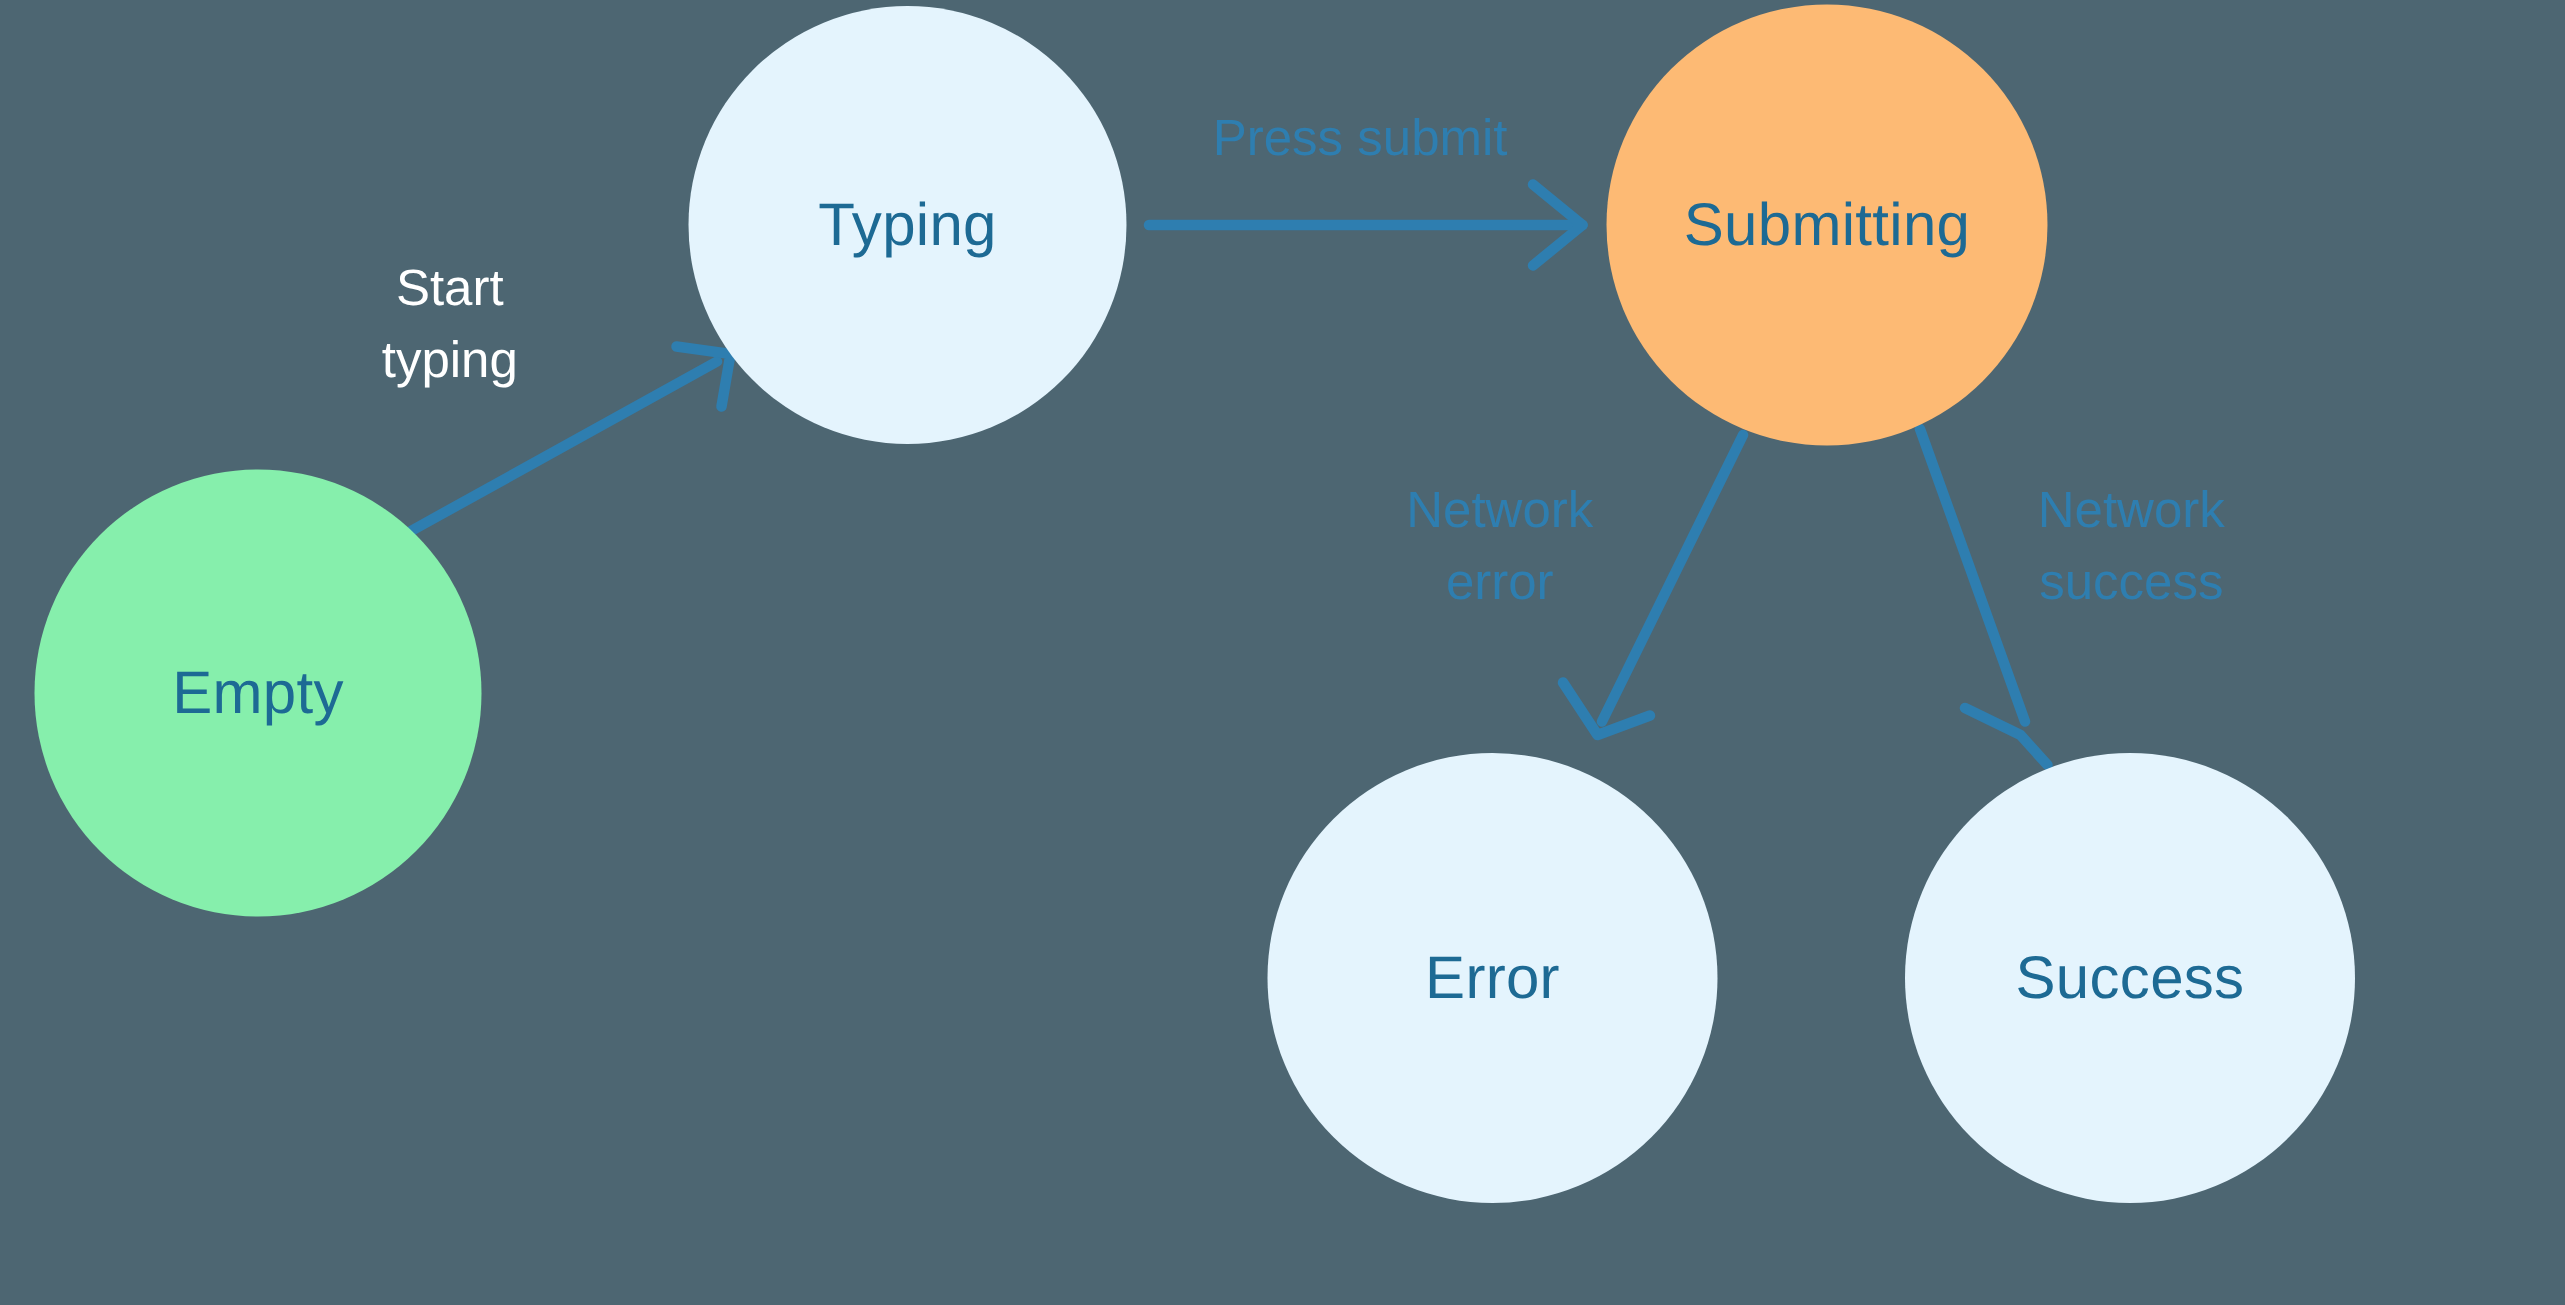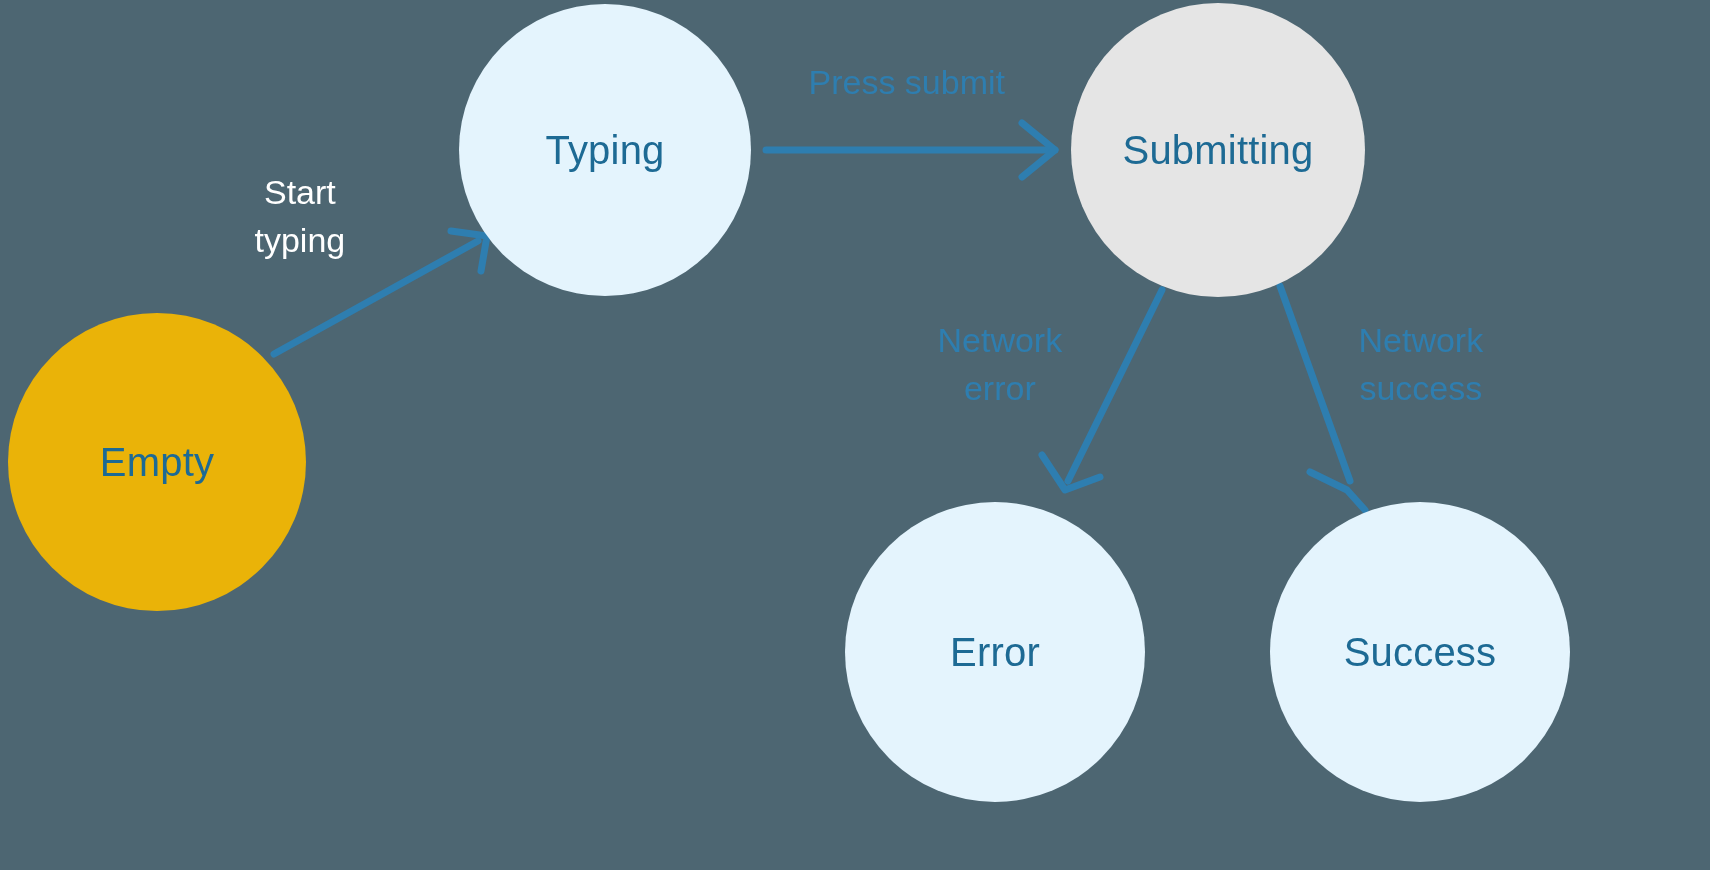--- a/index.html
+++ b/index.html
@@ -77,44 +77,44 @@
       <line x1="1162" y1="290" x2="1068" y2="481" stroke="#2e7eb0" stroke-width="7" stroke-linecap="round"></line>
       <polyline points="1042,455 1065,490 1100,477" fill="none" stroke="#2e7eb0" stroke-width="7" stroke-linecap="round" stroke-linejoin="round"></polyline>
     </g>
 
     <g>
       <line x1="1280" y1="286" x2="1350" y2="481" stroke="#2e7eb0" stroke-width="7" stroke-linecap="round"></line>
       <polyline points="1310,472 1347,490 1365,510" fill="none" stroke="#2e7eb0" stroke-width="7" stroke-linecap="round" stroke-linejoin="round"></polyline>
     </g>
   </svg>
 
-  <div class="node" id="node-empty" style="left: 8px; top: 313px; width: 298px; height: 298px; background: #eab308;">
+  <div class="node" id="node-empty" style="left: 23px; top: 313px; width: 298px; height: 298px; background: #86efac;">
     <span class="node-label">Empty</span>
   </div>
 
   <div class="node" id="node-typing" style="left: 459px; top: 4px; width: 292px; height: 292px; background: rgb(228, 244, 253);">
     <span class="node-label">Typing</span>
   </div>
 
-  <div class="node" id="node-submitting" style="left: 1071px; top: 3px; width: 294px; height: 294px; background: #e5e5e5; align-items: center;">
+  <div class="node" id="node-submitting" style="left: 1071px; top: 3px; width: 294px; height: 294px; background: #fdba74; align-items: center;">
     <span class="node-label">Submitting</span>
   </div>
 
   <div class="node" id="node-error" style="left: 845px; top: 502px; width: 300px; height: 300px; background: rgb(228, 244, 253);">
     <span class="node-label">Error</span>
   </div>
 
   <div class="node" id="node-success" style="left: 1270px; top: 502px; width: 300px; height: 300px; background: rgb(228, 244, 253);">
     <span class="node-label">Success</span>
   </div>
 
   <div class="edge-label" id="label-empty-to-typing" style="color: #ffffff; left: 254.5px; top: 167.5px;">Start
 typing</div>
 
-  <div class="edge-label" id="label-typing-to-submitting" style="color: rgb(46, 126, 176); left: 808.5px; top: 58px;">Press submit</div>
+  <div class="edge-label" id="label-typing-to-submitting" style="color: rgb(46, 126, 176); left: 808.5px; top: 68px;">Press submit</div>
 
   <div class="edge-label" id="label-submitting-to-error" style="color: rgb(46, 126, 176); left: 937.5px; top: 315.5px;">Network
 error</div>
 
   <div class="edge-label" id="label-submitting-to-success" style="color: rgb(46, 126, 176); left: 1358.5px; top: 315.5px;">Network
 success</div>
 
 </div>
 
 </body></html>

